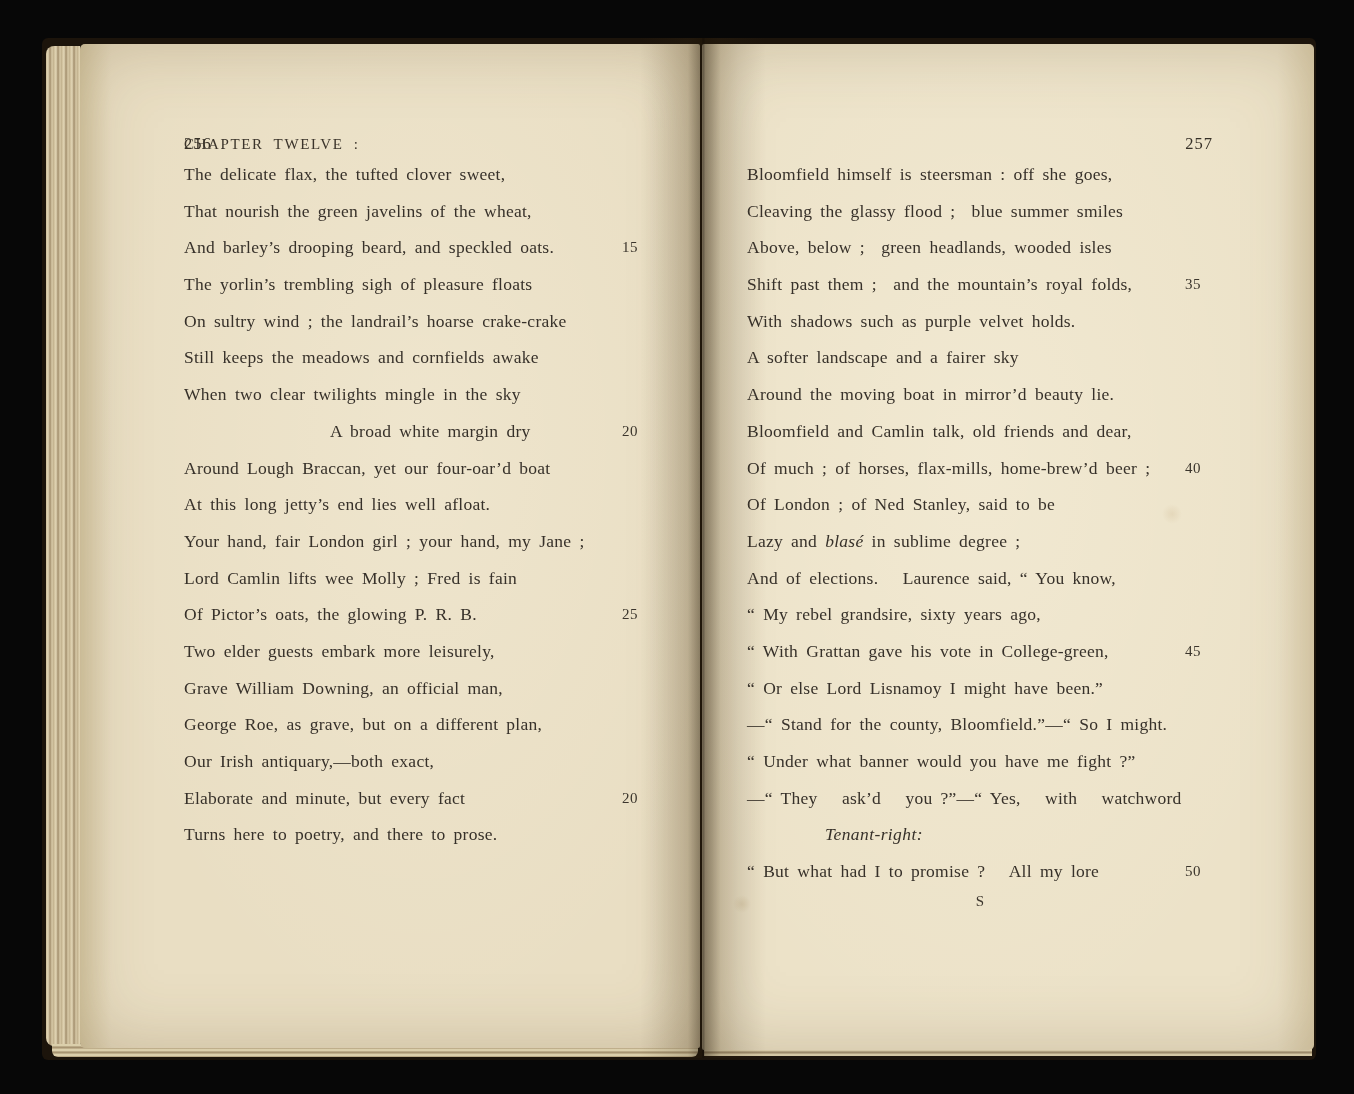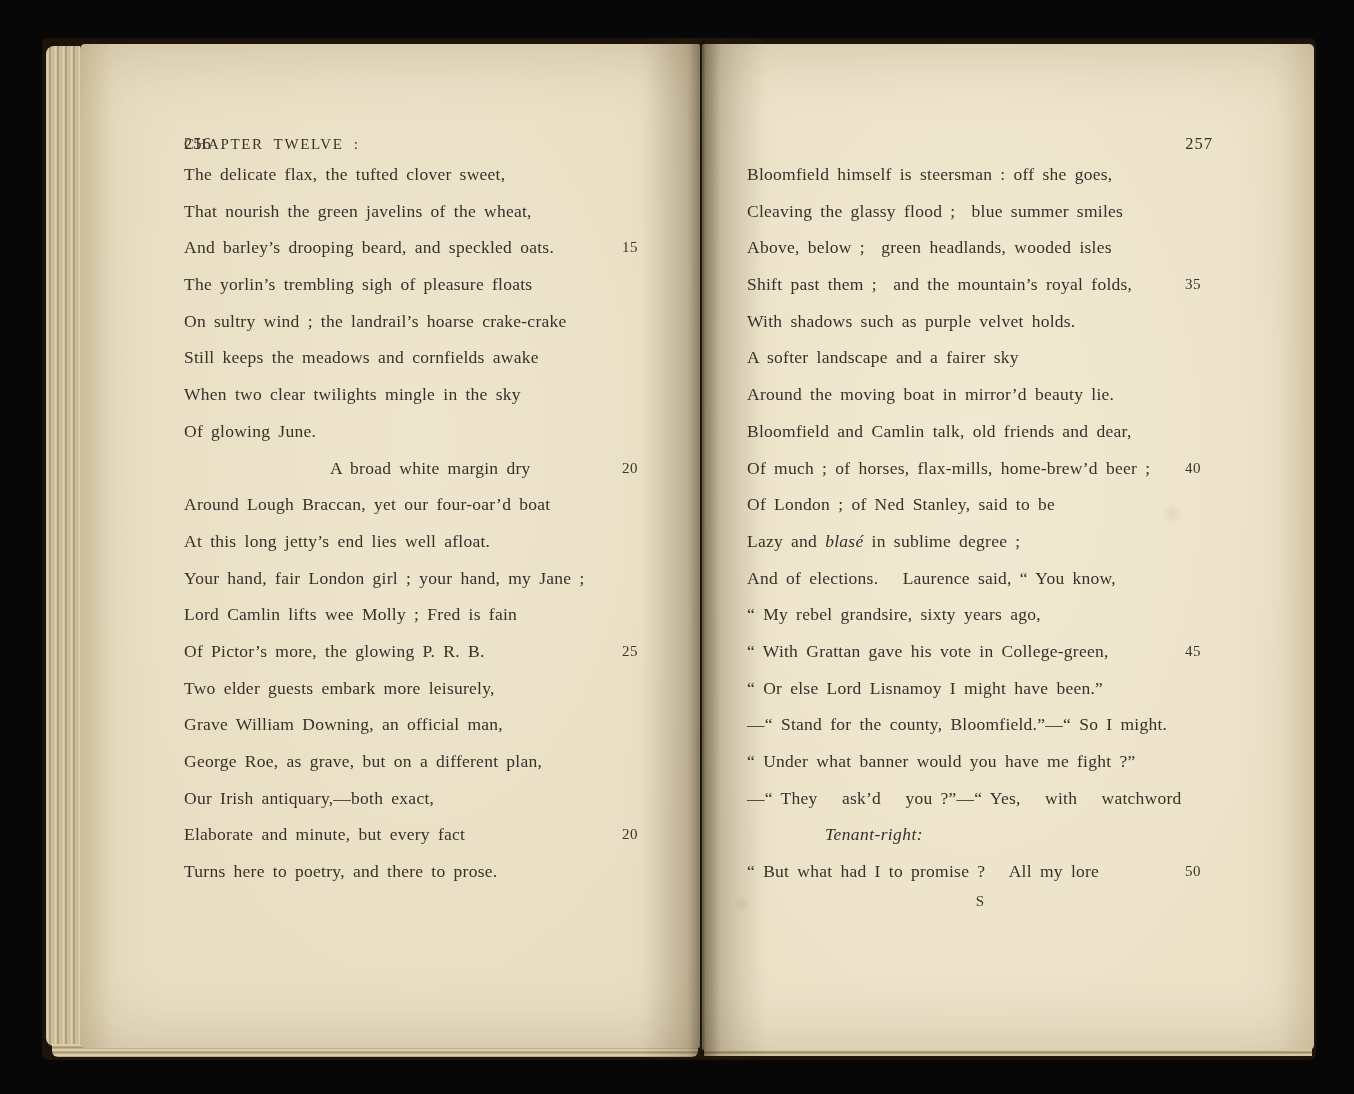--- a/index.html
+++ b/index.html
@@ -117,27 +117,26 @@
           <span class="running-head">CHAPTER TWELVE :</span>
         </div>
         <div class="poem" id="left-poem">
             <div class="line"><span class="line-text">The delicate flax, the tufted clover sweet,</span></div>
             <div class="line"><span class="line-text">That nourish the green javelins of the wheat,</span></div>
             <div class="line"><span class="line-text">And barley’s drooping beard, and speckled oats.</span><span class="line-num">15</span></div>
             <div class="line"><span class="line-text">The yorlin’s trembling sigh of pleasure floats</span></div>
             <div class="line"><span class="line-text">On sultry wind ; the landrail’s hoarse crake-crake</span></div>
             <div class="line"><span class="line-text">Still keeps the meadows and cornfields awake</span></div>
             <div class="line"><span class="line-text">When two clear twilights mingle in the sky</span></div>
-            <div class="line"><span class="line-text">Of glowing June.</span></div>
             <div class="line indent"><span class="line-text">A broad white margin dry</span><span class="line-num">20</span></div>
             <div class="line"><span class="line-text">Around Lough Braccan, yet our four-oar’d boat</span></div>
             <div class="line"><span class="line-text">At this long jetty’s end lies well afloat.</span></div>
             <div class="line"><span class="line-text">Your hand, fair London girl ; your hand, my Jane ;</span></div>
             <div class="line"><span class="line-text">Lord Camlin lifts wee Molly ; Fred is fain</span></div>
-            <div class="line"><span class="line-text">Of Pictor’s more, the glowing P. R. B.</span><span class="line-num">25</span></div>
+            <div class="line"><span class="line-text">Of Pictor’s oats, the glowing P. R. B.</span><span class="line-num">25</span></div>
             <div class="line"><span class="line-text">Two elder guests embark more leisurely,</span></div>
             <div class="line"><span class="line-text">Grave William Downing, an official man,</span></div>
             <div class="line"><span class="line-text">George Roe, as grave, but on a different plan,</span></div>
             <div class="line"><span class="line-text">Our Irish antiquary,—both exact,</span></div>
             <div class="line"><span class="line-text">Elaborate and minute, but every fact</span><span class="line-num">20</span></div>
             <div class="line"><span class="line-text">Turns here to poetry, and there to prose.</span></div>
           </div>
       </div>
     </div>
 

